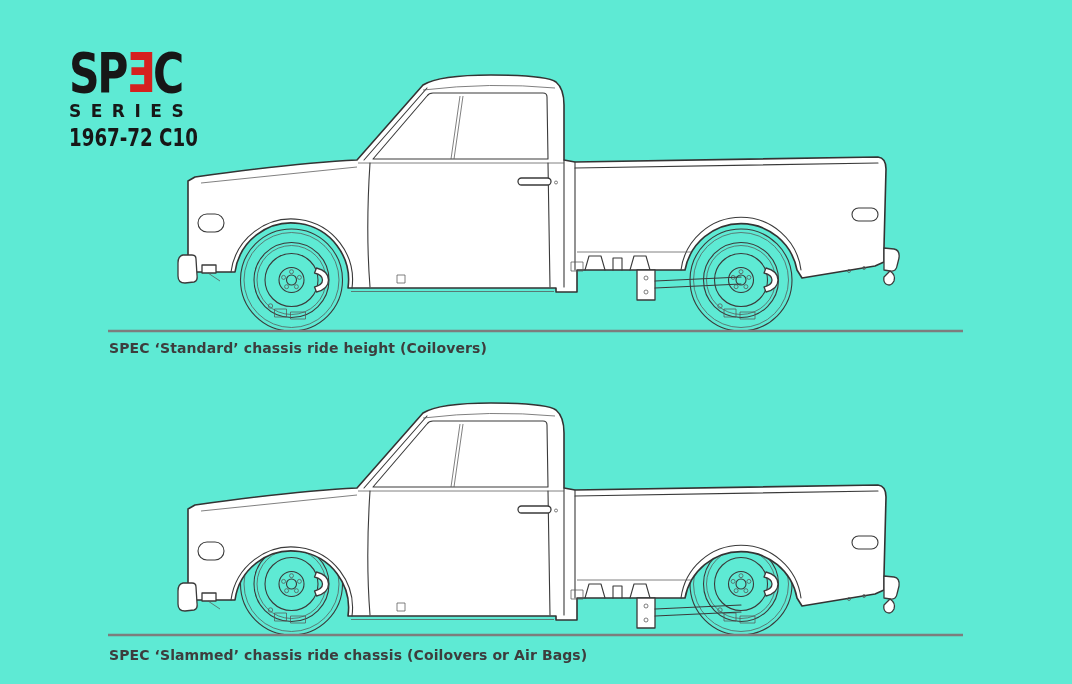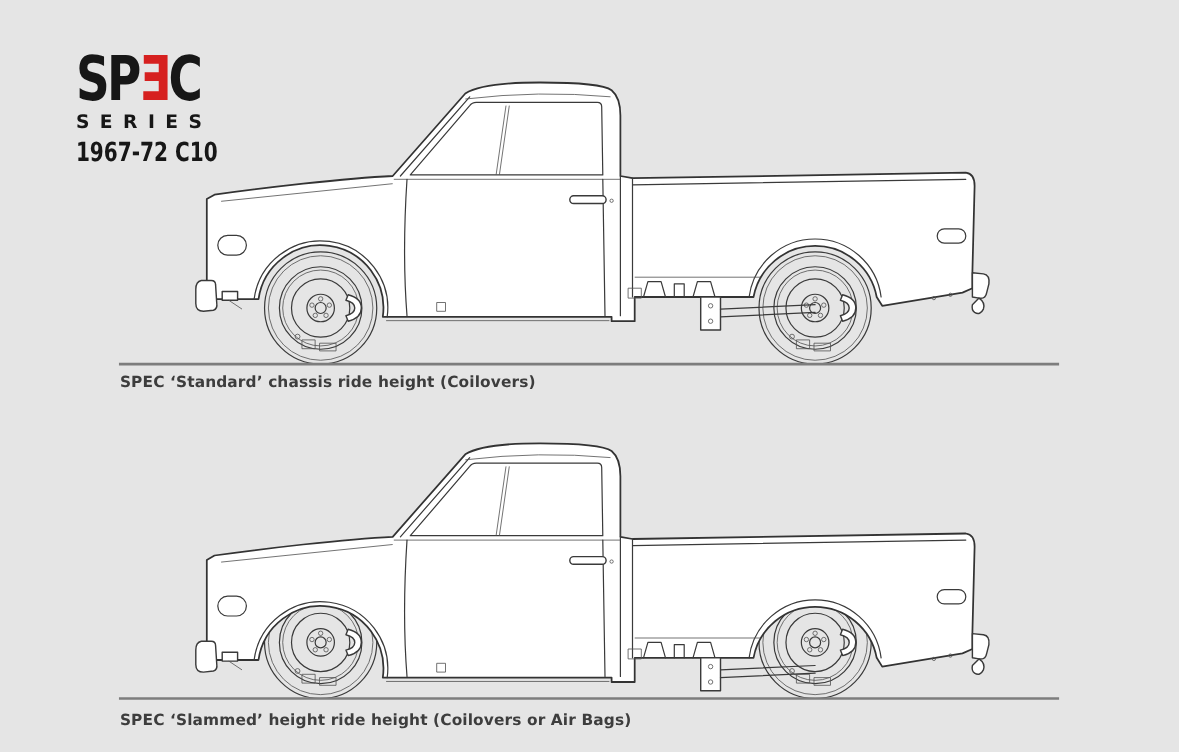--- a/index.html
+++ b/index.html
@@ -1,17 +1,17 @@
 <!DOCTYPE html>
 <html><head>
 <meta charset="utf-8">
 <style>
   html,body{margin:0;padding:0;}
   .page{
-    position:relative;width:1072px;height:684px;background:#e5e5e5;
+    position:relative;width:1072px;height:684px;background:#5eead4;
     overflow:hidden;font-family:"DejaVu Sans","Liberation Sans",sans-serif;
   }
   
   .logo{position:absolute;left:69px;top:50px;width:140px;color:#171717;}
   .brand{
     font-weight:bold;font-size:56px;line-height:46px;letter-spacing:-3px;
     transform:scaleX(.76);transform-origin:0 50%;white-space:nowrap;display:block;
   }
   .brand .rev-e{color:#d6201f;}
   .series{
@@ -155,16 +155,16 @@
     </svg>
     <div class="caption">SPEC ‘Standard’ chassis ride height (Coilovers)</div>
   </section>
 
   <section class="diagram" id="diagram-slammed">
     <svg class="truck" viewBox="0 0 855 292" width="855" height="292">
       <use href="#chassis-wheels"></use>
       <use href="#truck-body" transform="translate(0,24)"></use>
       <line class="ground" x1="0" y1="272" x2="855" y2="272"></line>
     </svg>
-    <div class="caption">SPEC ‘Slammed’ height ride height (Coilovers or Air Bags)</div>
+    <div class="caption">SPEC ‘Slammed’ chassis ride chassis (Coilovers or Air Bags)</div>
   </section>
 
 </div>
 
 </body></html>

